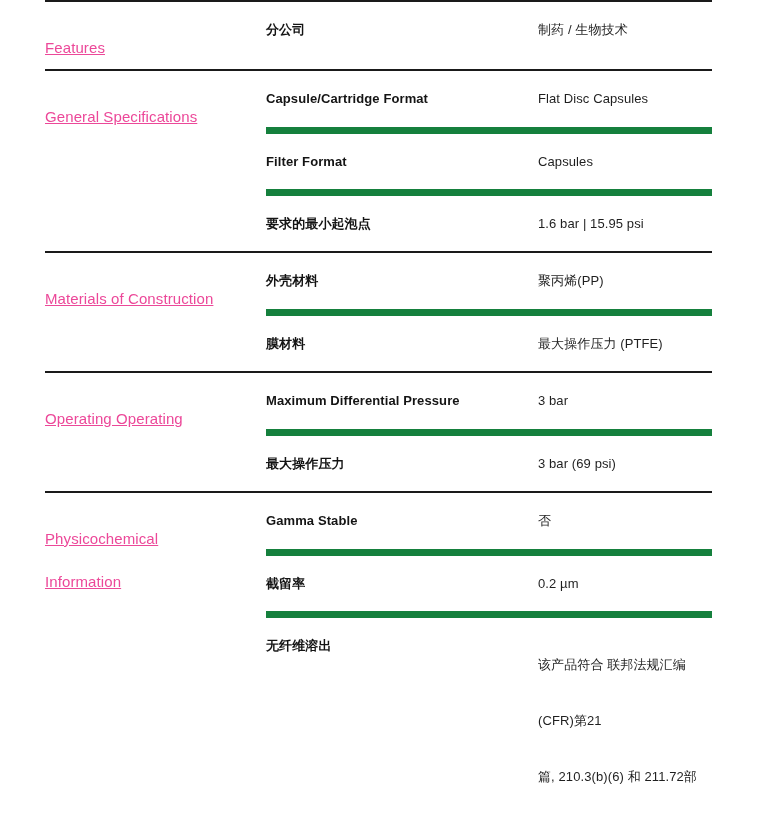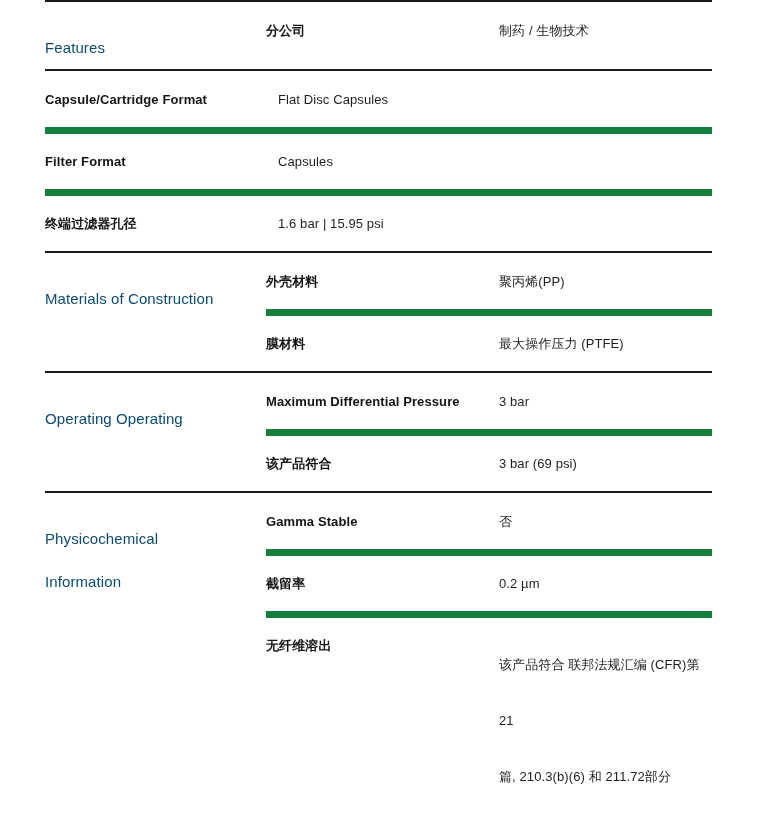--- a/index.html
+++ b/index.html
@@ -38,42 +38,42 @@
   .cat-col {
     width: 221px;
     flex: 0 0 221px;
     box-sizing: border-box;
     padding: 24px 14px 0 0;
   }
   .cat-label {
     font-size: 15px;
     font-weight: 400;
     line-height: 43px;
-    color: #0c4a6e;
+    color: #ec4899;
     letter-spacing: .1px;
     white-space: pre-line;
+    text-decoration: underline;
   }
 
   
   .rows-col {
     flex: 1 1 auto;
     box-sizing: border-box;
   }
 
   .spec-row {
     display: flex;
     align-items: flex-start;
     box-sizing: border-box;
     border-top: 7px solid #15803d;
     min-height: 56px;
     padding: 19px 0 18px 0;
   }
   .spec-row.first-row {
     border-top: none;
-    align-items: center;
   }
 
   .row-key {
     width: 233px;
     flex: 0 0 233px;
     box-sizing: border-box;
     padding-right: 12px;
     font-size: 13px;
     font-weight: 700;
     line-height: 18px;
@@ -84,20 +84,21 @@
   .row-val {
     flex: 1 1 auto;
     box-sizing: border-box;
     font-size: 13px;
     font-weight: 400;
     line-height: 18px;
     color: #1f1f1f;
     letter-spacing: .1px;
     padding-right: 4px;
     white-space: pre-line;
+    margin-left: 39px;
   }
   .row-val.multiline {
     line-height: 56px;
   }
 </style>
 </head>
 <body>
 
 <div class="spec-sheet" id="sheet">
     <div class="spec-section">
@@ -105,31 +106,34 @@
         <div class="cat-label">Features</div>
       </div>
       <div class="rows-col">
         <div class="spec-row first-row">
           <div class="row-key">分公司</div>
           <div class="row-val">制药 / 生物技术</div>
         </div>
       </div>
     </div>
     <div class="spec-section">
+      <div class="cat-col">
+        <div class="cat-label">General Specifications</div>
+      </div>
       <div class="rows-col">
         <div class="spec-row first-row">
           <div class="row-key">Capsule/Cartridge Format</div>
           <div class="row-val">Flat Disc Capsules</div>
         </div>
         <div class="spec-row">
           <div class="row-key">Filter Format</div>
           <div class="row-val">Capsules</div>
         </div>
         <div class="spec-row">
-          <div class="row-key">终端过滤器孔径</div>
+          <div class="row-key">要求的最小起泡点</div>
           <div class="row-val">1.6 bar | 15.95 psi</div>
         </div>
       </div>
     </div>
     <div class="spec-section">
       <div class="cat-col">
         <div class="cat-label">Materials of Construction</div>
       </div>
       <div class="rows-col">
         <div class="spec-row first-row">
@@ -145,21 +149,21 @@
     <div class="spec-section">
       <div class="cat-col">
         <div class="cat-label">Operating Operating</div>
       </div>
       <div class="rows-col">
         <div class="spec-row first-row">
           <div class="row-key">Maximum Differential Pressure</div>
           <div class="row-val">3 bar</div>
         </div>
         <div class="spec-row">
-          <div class="row-key">该产品符合</div>
+          <div class="row-key">最大操作压力</div>
           <div class="row-val">3 bar (69 psi)</div>
         </div>
       </div>
     </div>
     <div class="spec-section">
       <div class="cat-col">
         <div class="cat-label">Physicochemical
 Information</div>
       </div>
       <div class="rows-col">

